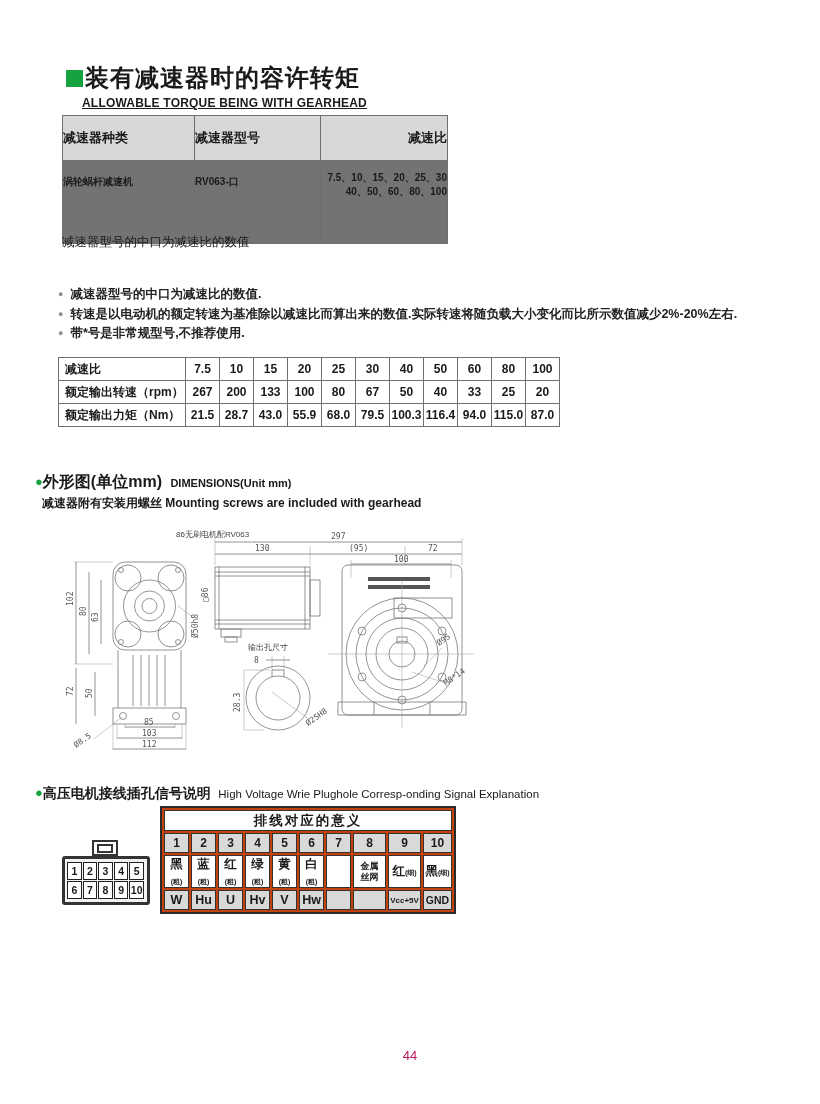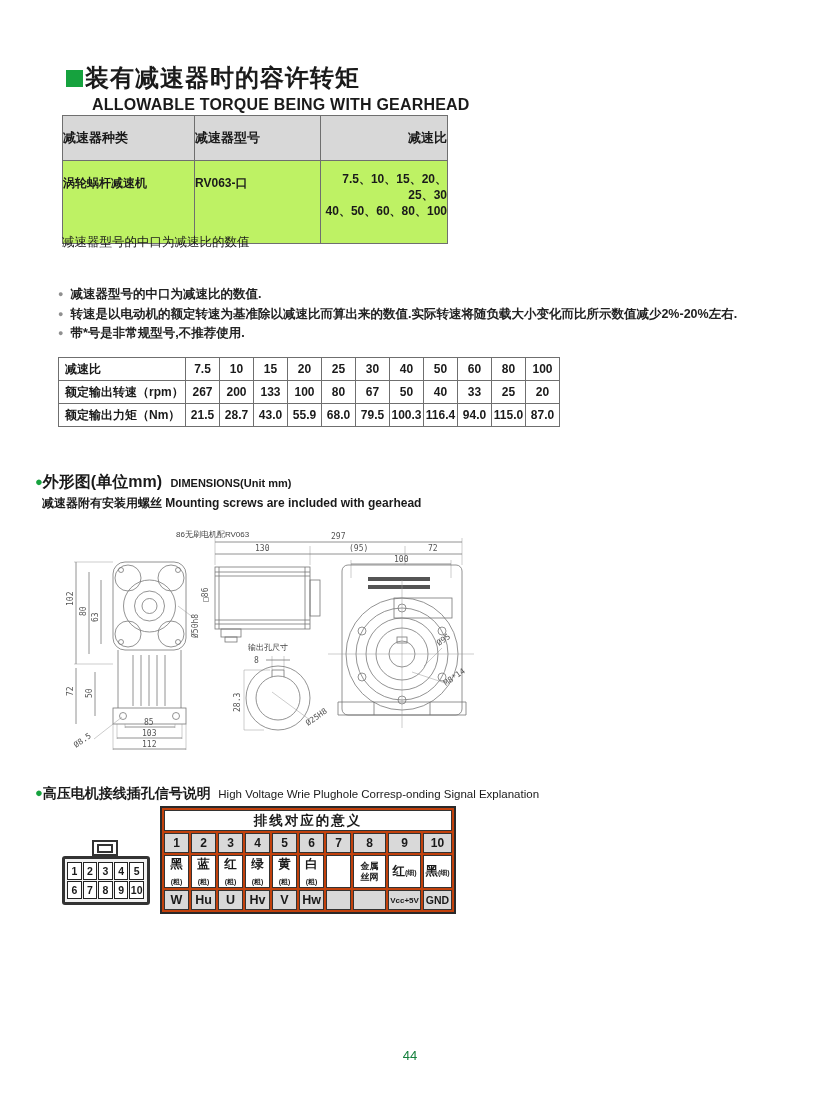--- a/index.html
+++ b/index.html
@@ -8,27 +8,27 @@
     font-family:"Liberation Sans","DejaVu Sans",sans-serif;color:#1a1a1a;
     -webkit-font-smoothing:antialiased;
   }
   .abs{position:absolute;}
 
   
   .title-block{left:66px;top:62px;}
   .title-row{display:flex;align-items:center;gap:2px;}
   .green-sq{width:17px;height:17px;background:#16a23e;flex:0 0 auto;}
   .title-cn{font-size:24px;font-weight:bold;letter-spacing:1px;}
-  .title-en{margin-left:26px;font-size:16px;font-weight:bold;margin-top:2px;letter-spacing:.2px;}
+  .title-en{margin-left:16px;font-size:12px;font-weight:bold;margin-top:2px;letter-spacing:.2px;text-decoration:underline;}
 
   
   .gh-table{left:62px;top:115px;width:382px;border-collapse:collapse;table-layout:fixed;}
   .gh-table td{border:1px solid #6f6f6f;padding:0 0;vertical-align:middle;}
   .gh-table tr.hd td{background:#d8d8d8;height:44px;font-size:13px;font-weight:bold;}
-  .gh-table tr.bd td{height:68px;background:#bef264;vertical-align:top;padding-top:14px;font-size:12px;font-weight:bold;}
+  .gh-table tr.bd td{height:68px;background:#737373;vertical-align:top;padding-top:14px;font-size:10px;font-weight:bold;}
   .gh-table .c1{width:131px;} .gh-table .c2{width:125px;margin-left:20px;} .gh-table .c3{width:126px;}
   .gh-table .r{text-align:right;}
   .gh-ratios{font-size:9.5px;font-weight:bold;line-height:1.35;text-align:right;padding-top:10px !important;}
   .gh-note{left:62px;top:234px;font-size:12.5px;}
 
   
   .notes{left:58px;top:288px;width:720px;}
   .note-li{display:flex;gap:7px;font-size:12.5px;line-height:1.0;margin-bottom:7px;font-weight:bold;color:#222;}
   .note-dot{color:#8f8f8f;font-size:9px;line-height:1;margin-top:2px;}
 
@@ -71,21 +71,21 @@
   .signal-table td{border:1.2px solid #333;text-align:center;vertical-align:middle;padding:0;}
   .signal-table .cap{font-size:13.5px;font-weight:bold;height:19px;background:#fff;letter-spacing:2px;}
   .signal-table .sig-pin{background:#d9d9d9;height:18px;font-size:12px;font-weight:bold;}
   .signal-table .sig-color{background:#fff;height:27px;font-size:12.5px;font-weight:bold;}
   .signal-table .sig-color .csub{font-size:7px;font-weight:bold;}
   .signal-table .sig-color .cline{font-size:9px;line-height:1.15;font-weight:bold;}
   .signal-table .sig-sig{background:#d9d9d9;height:18px;font-size:12.5px;font-weight:bold;}
   .signal-table .sig-sig.small{font-size:8px;}
   .signal-table .sig-sig.mid{font-size:10.5px;}
 
-  .page-num{left:0;right:0;top:1048px;text-align:center;font-size:13px;color:#15803d;}
+  .page-num{left:0;right:0;top:1048px;text-align:center;font-size:13px;color:#be185d;}
 </style>
 </head>
 <body>
 
 <div class="abs title-block">
   <div class="title-row">
     <span class="green-sq"></span>
     <span class="title-cn">装有减速器时的容许转矩</span>
   </div>
   <div class="title-en">ALLOWABLE TORQUE BEING WITH GEARHEAD</div>

